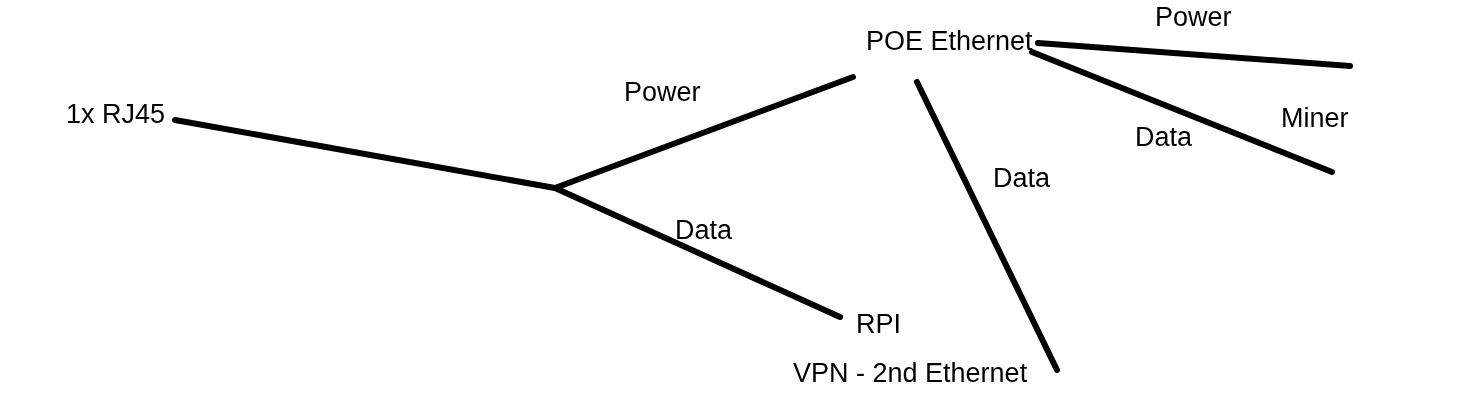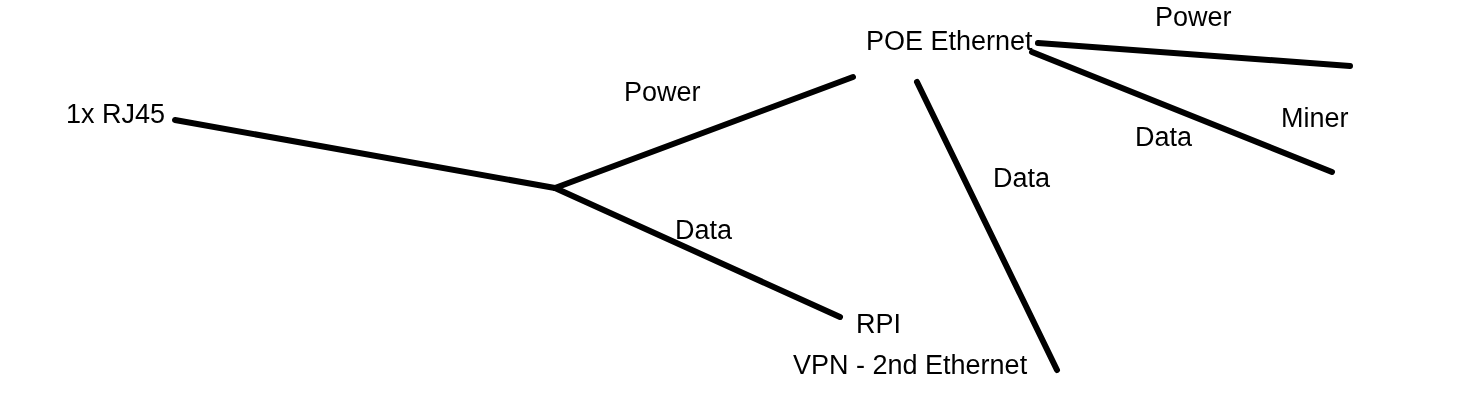--- a/index.html
+++ b/index.html
@@ -49,21 +49,21 @@
     <line stroke="#000000" stroke-width="6" stroke-linecap="round" x1="1032" y1="52" x2="1332" y2="172"></line>
   </svg>
 
 
   <div class="lbl node-label" style="left:66px; top:99px;">1x RJ45</div>
 
   <div class="lbl node-label" style="left:866px; top:26px;">POE Ethernet</div>
 
   <div class="lbl node-label" style="left:848px; top:309px;margin-left:8px;">RPI</div>
 
-  <div class="lbl node-label" style="left:793px; top:350px;">VPN - 2nd Ethernet</div>
+  <div class="lbl node-label" style="left:793px; top:358px;">VPN - 2nd Ethernet</div>
 
   <div class="lbl node-label" style="left:1281px; top:103px;">Miner</div>
 
   <div class="lbl edge-label" style="left:624px; top:77px;">Power</div>
 
   <div class="lbl edge-label" style="left:675px; top:215px;">Data</div>
 
   <div class="lbl edge-label" style="left:993px; top:163px;">Data</div>
 
   <div class="lbl edge-label" style="left:1155px; top:2px;">Power</div>

